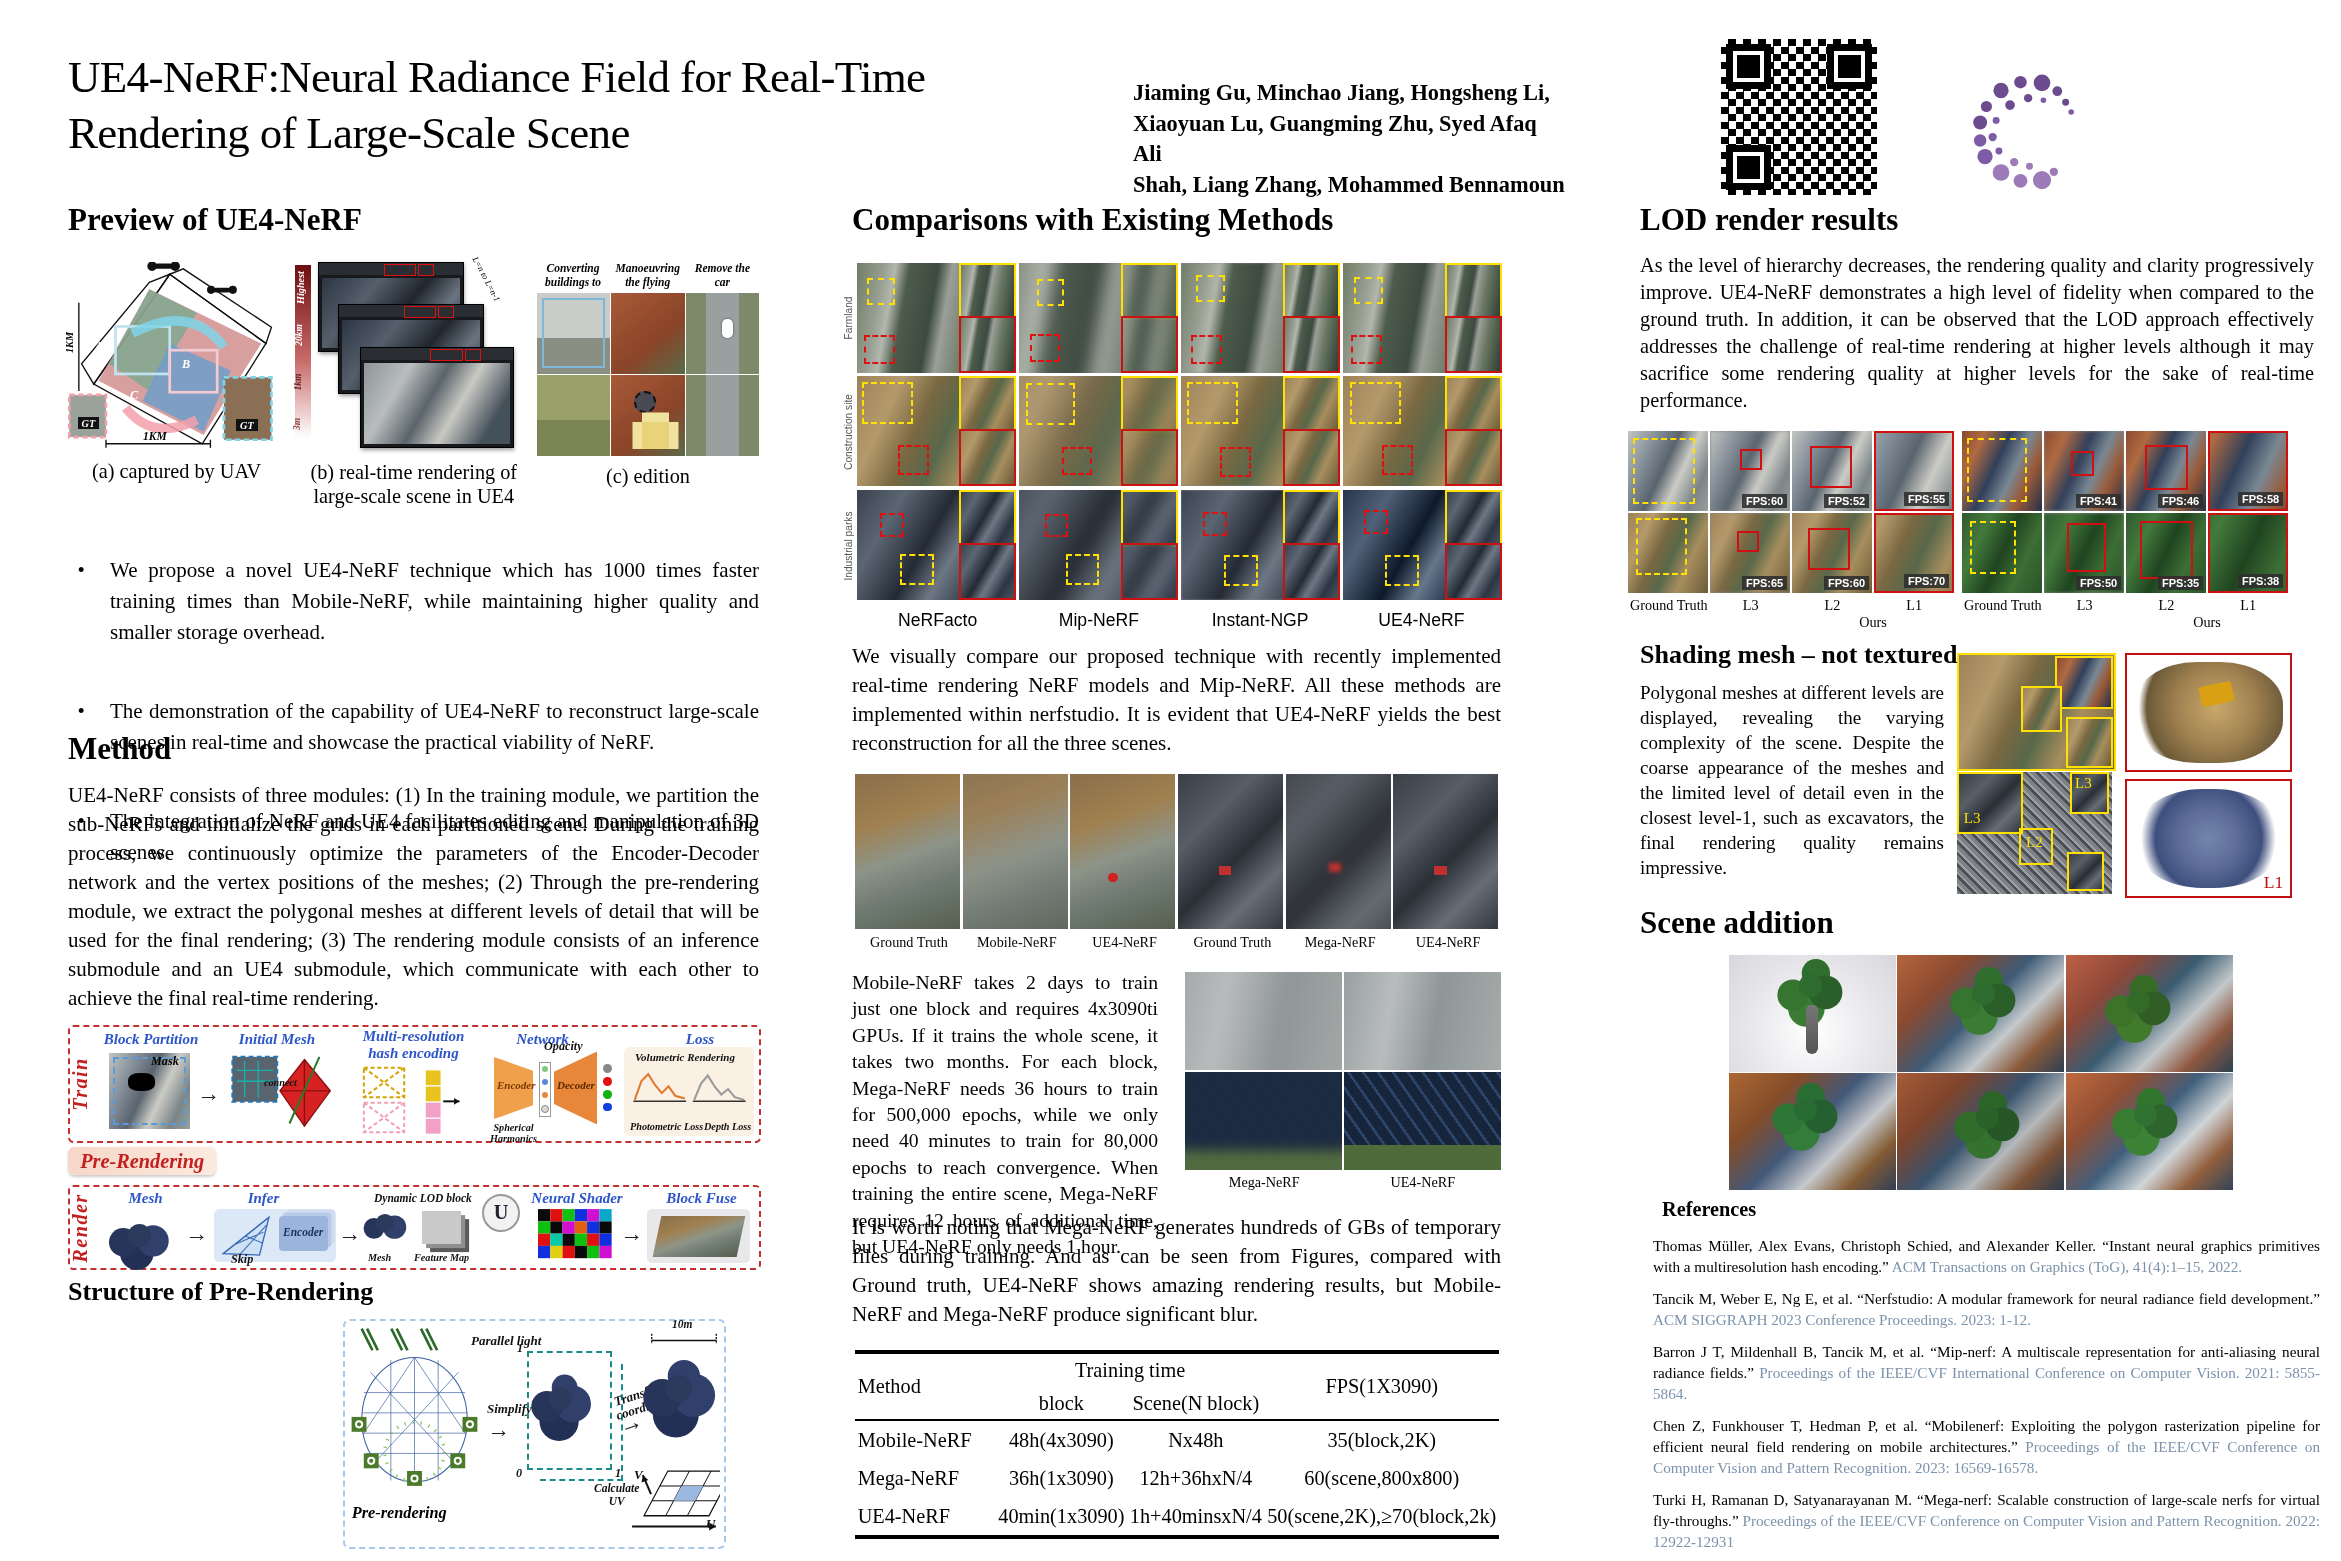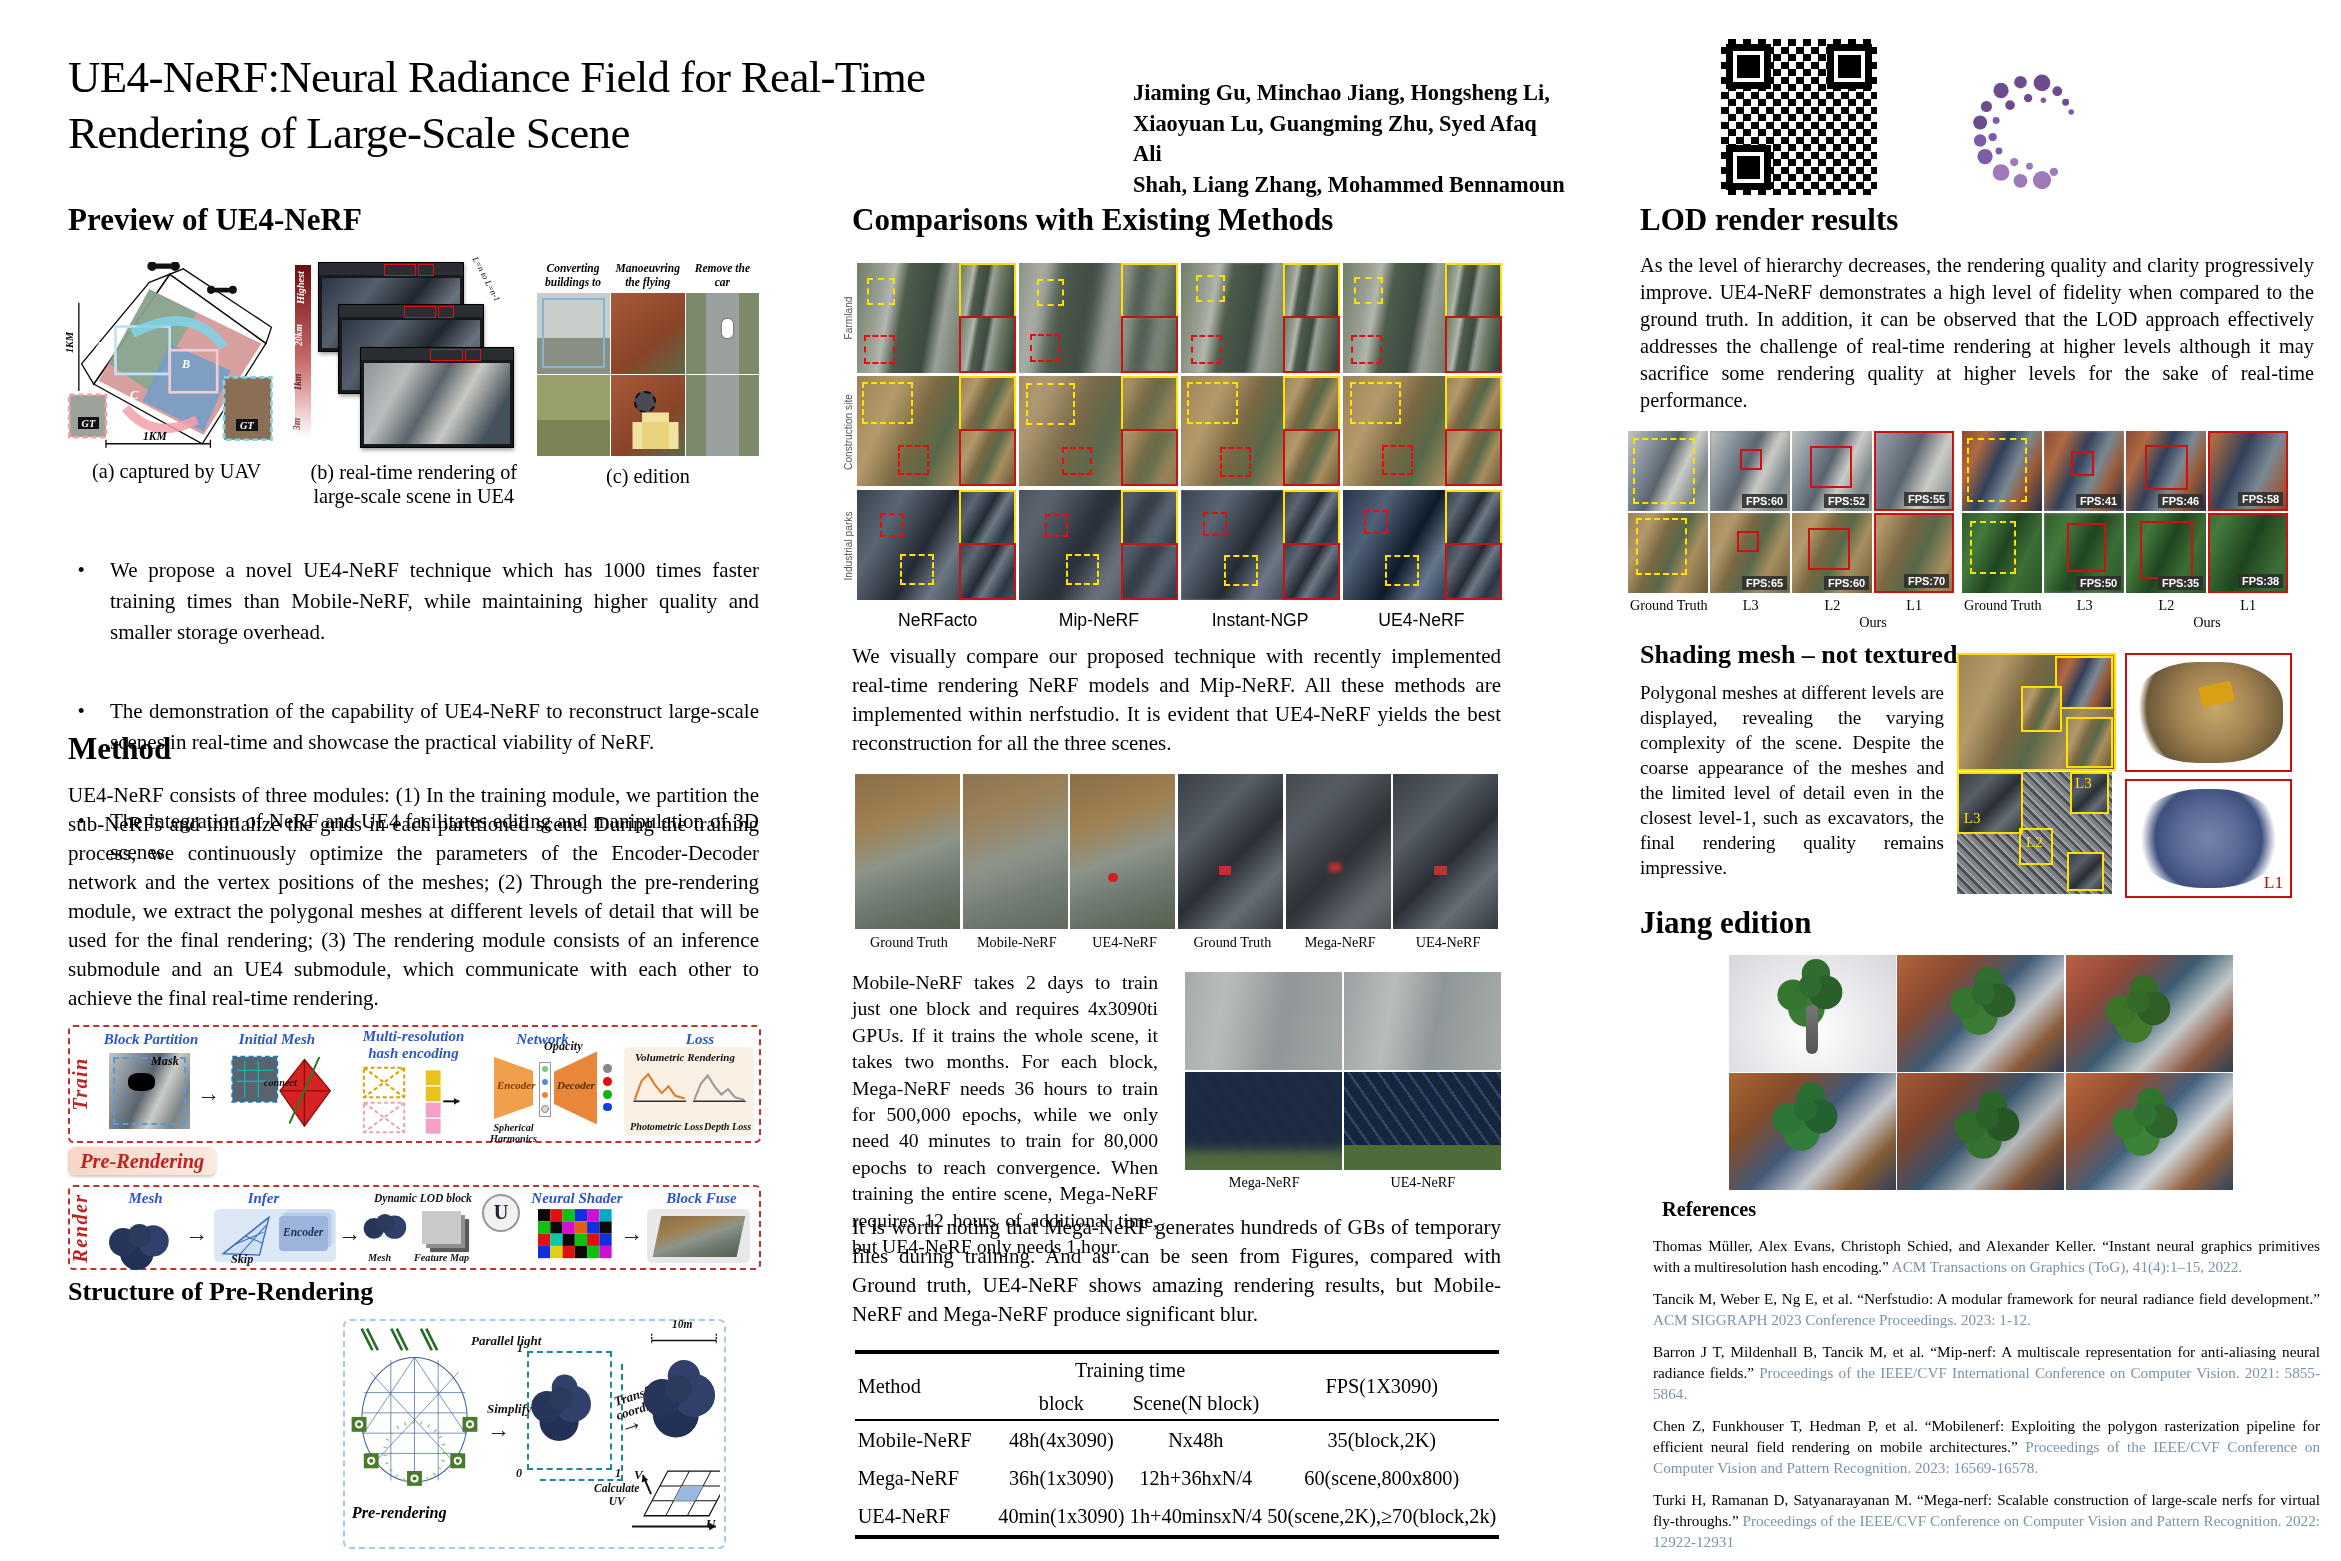--- a/index.html
+++ b/index.html
@@ -808,21 +808,21 @@
     <div class="abs" style="left:168px;top:0;width:163px;height:115px;border:2.7px solid #c01010;background:#fff;">
       <div class="abs" style="inset:6.8px;background:radial-gradient(circle at 55% 45%,#c8a96a 0%,#a08050 40%,#6b5a38 70%,#fff 78%);border-radius:42%;"></div>
       <div class="abs" style="left:73px;top:28.5px;width:33px;height:20.3px;background:#d8a012;border-radius:2.7px;transform:rotate(-12deg);"></div>
     </div>
     <div class="abs" style="left:168px;top:126px;width:163px;height:115px;border:2.7px solid #c01010;background:#fff;">
       <div class="abs" style="inset:8.1px;background:radial-gradient(circle at 50% 50%,#7485ad 0%,#5b6b96 35%,#3e4f7e 60%,#fff 76%);border-radius:46%;"></div>
       <div class="abs" style="right:6.8px;bottom:2.7px;color:#c01010;font:17.6px 'Liberation Serif',serif;">L1</div>
     </div>
   </div>
 
-  <div class="abs h2" style="left:1640px;top:905px;">Jiang edition</div>
+  <div class="abs h2" style="left:1640px;top:905px;">Scene addition</div>
 
   <div class="abs" style="left:1729px;top:955px;display:grid;grid-template-columns:repeat(3,167px);grid-auto-rows:117px;gap:1.4px;">
     <div class="imgcell img-studio">
       <div class="plantblob" style="left:70px;top:19px;"></div>
       <div class="abs" style="left:77px;top:50px;width:12.2px;height:49px;background:linear-gradient(#777,#555);border-radius:5.4px 5.4px 6.8px 6.8px;"></div>
     </div>
     <div class="imgcell img-town">
         <div class="plantblob" style="left:75px;top:27px;"></div>
       </div>
     <div class="imgcell img-town" style="filter:hue-rotate(-8deg);">

